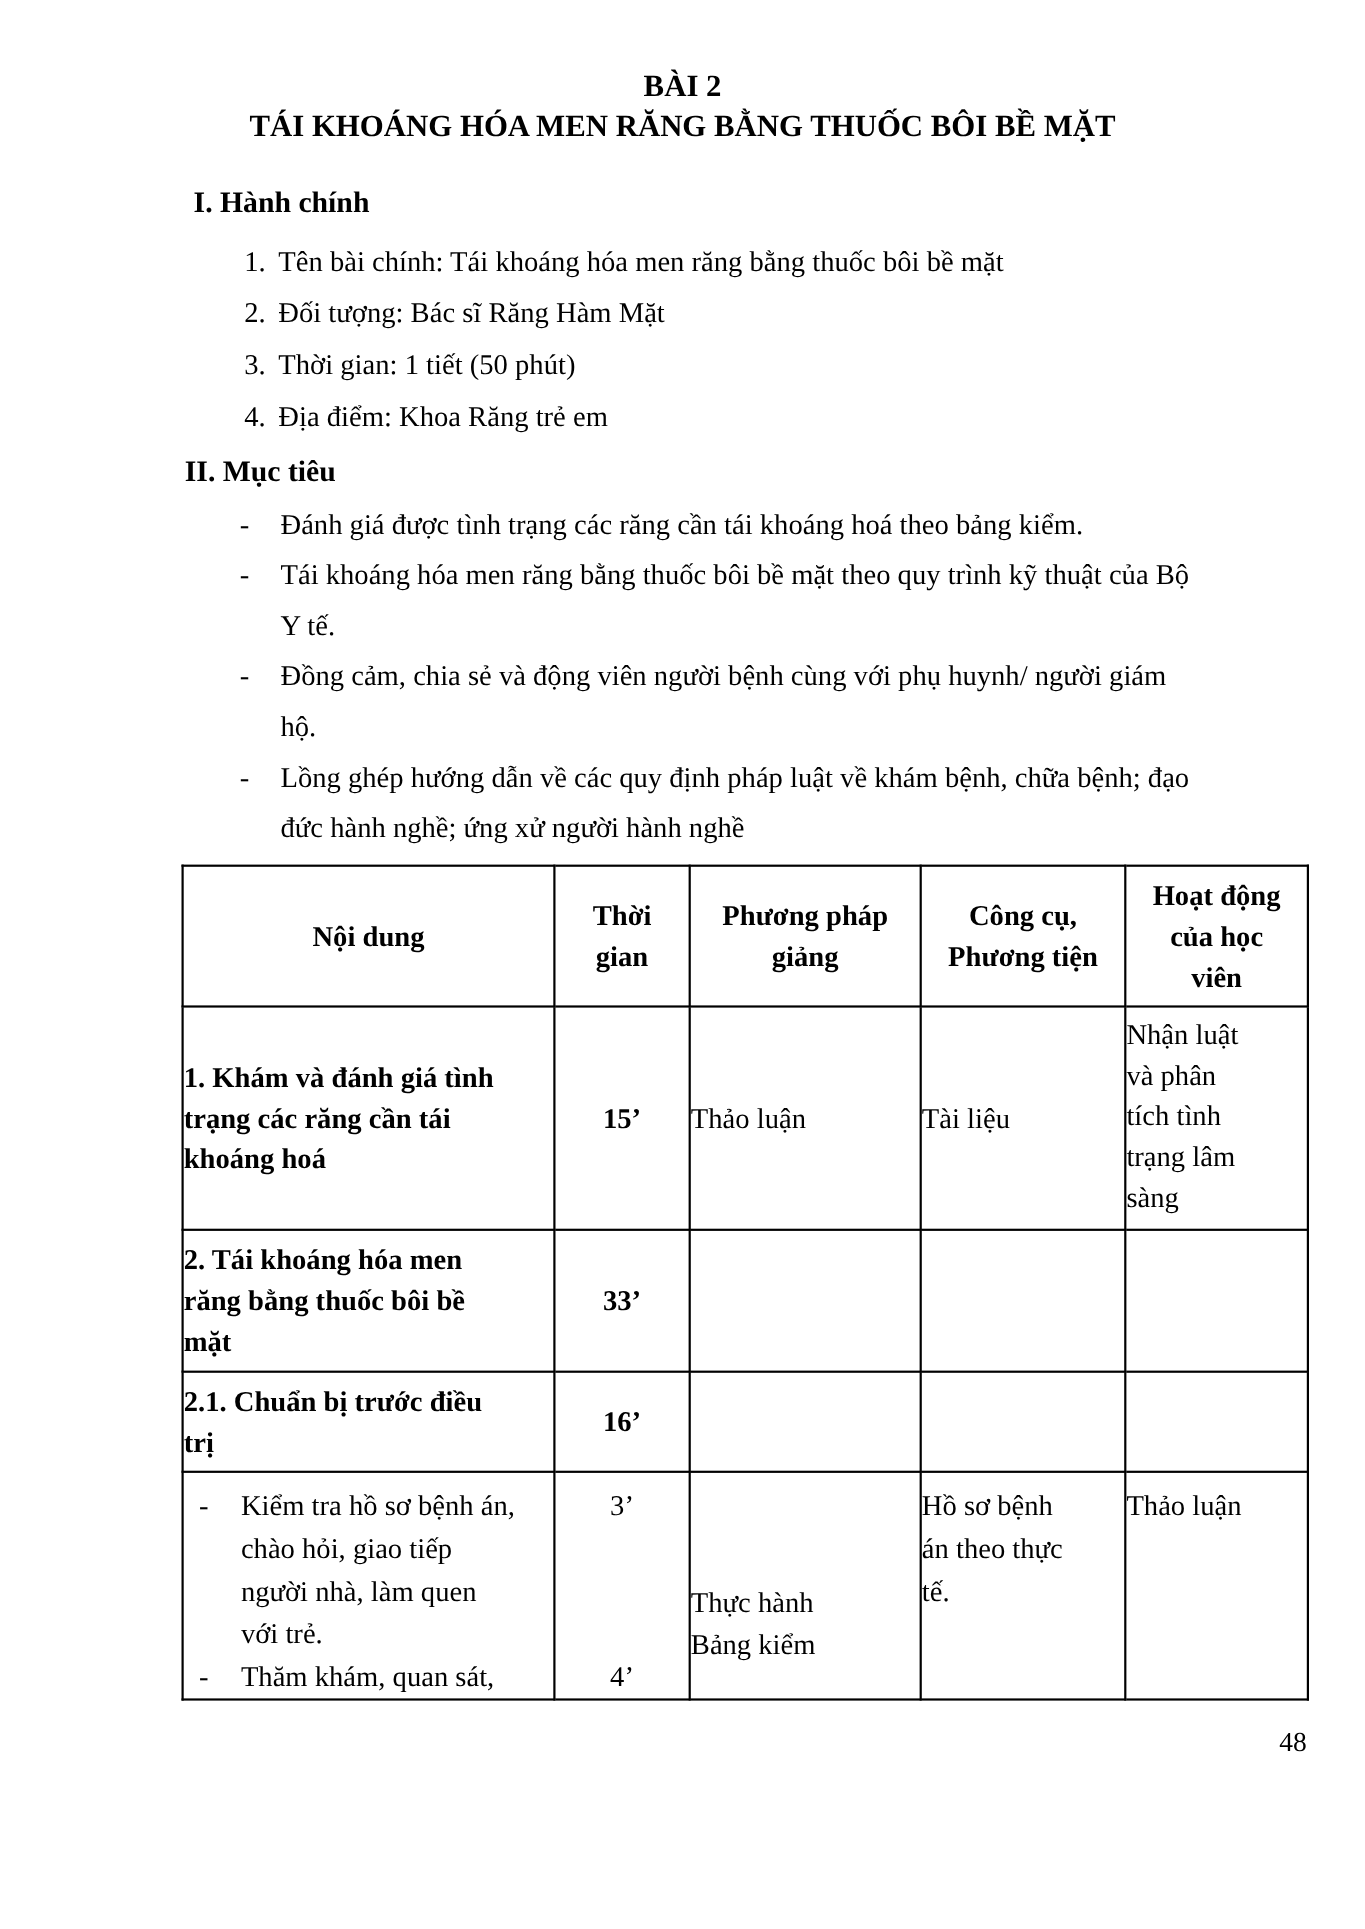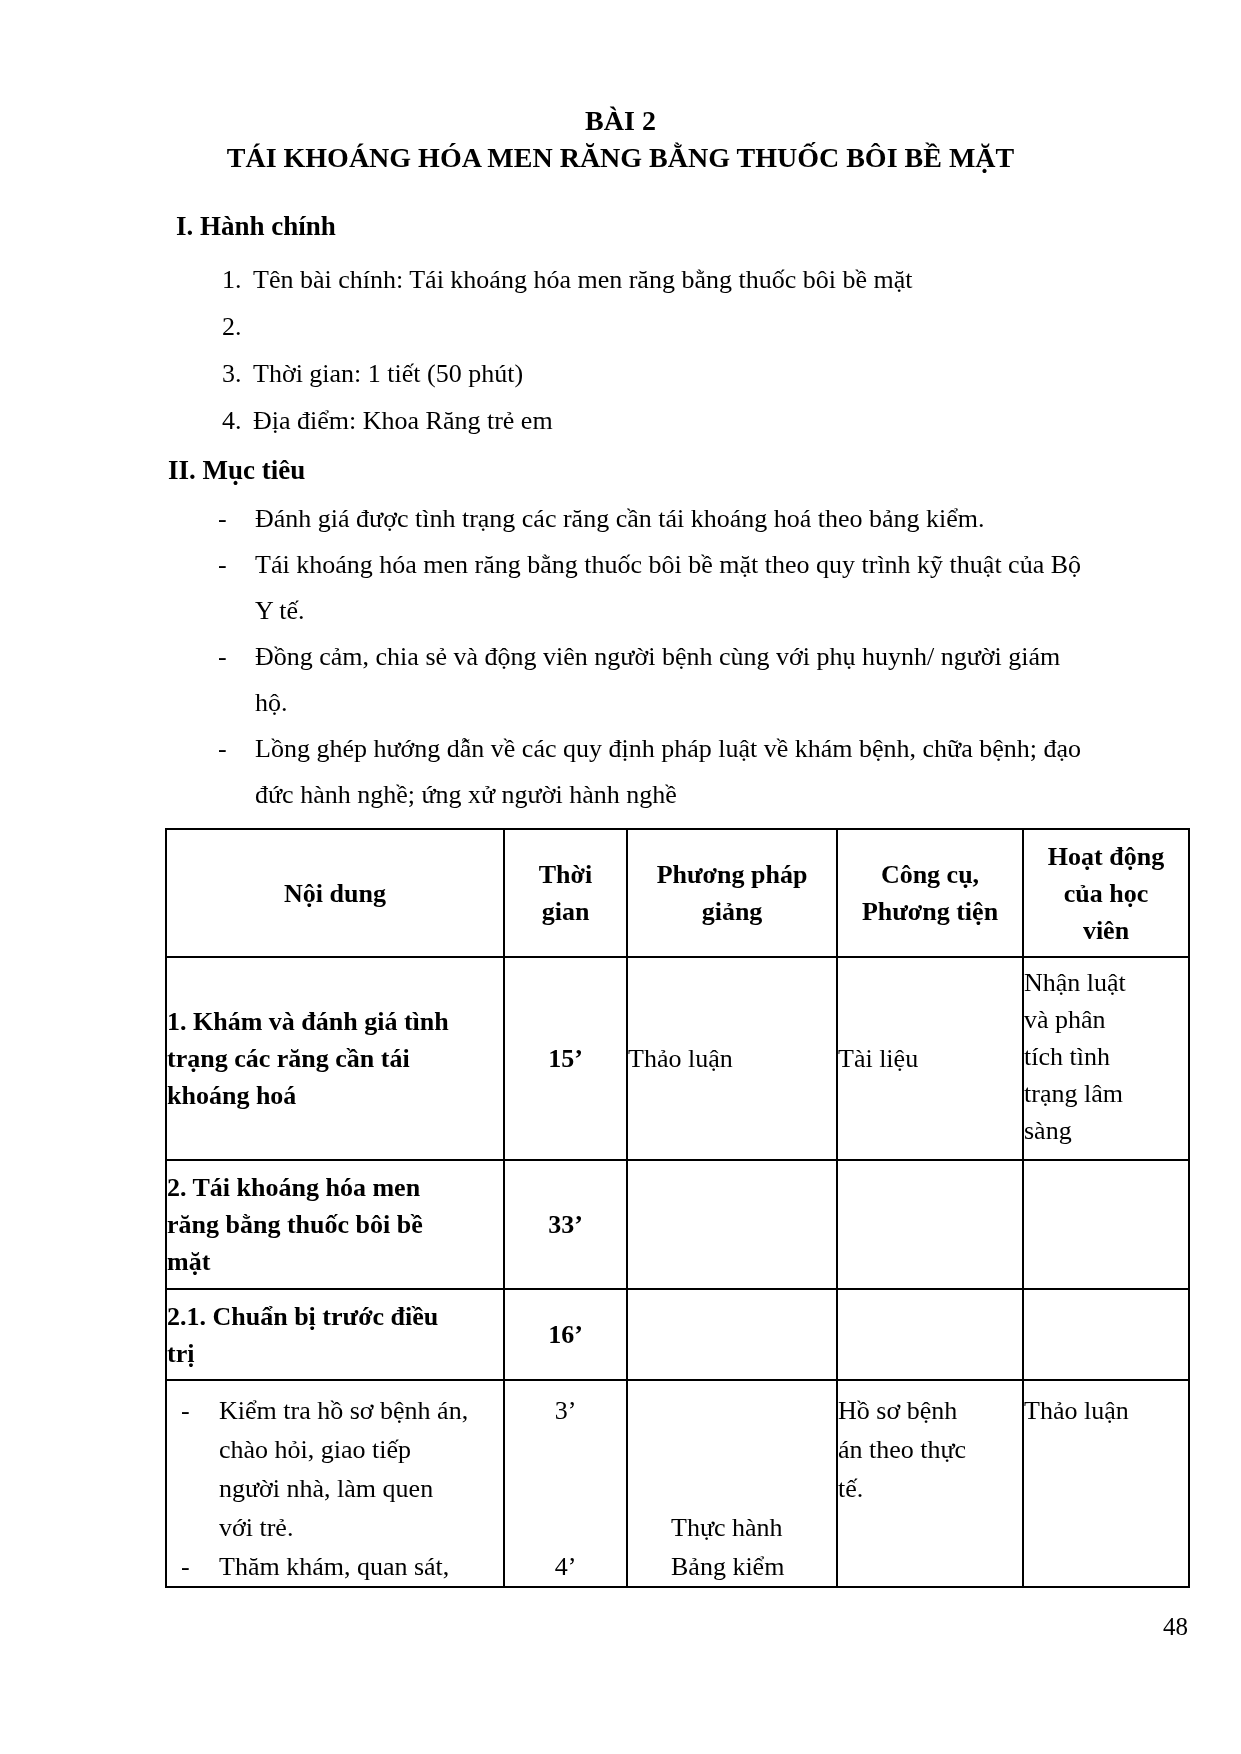--- a/index.html
+++ b/index.html
@@ -8,21 +8,21 @@
     width:1241px; height:1754px;
     background:#ffffff;
     color:#000000;
     font-family:"Liberation Serif", serif;
     font-size:26px;
     overflow:hidden;
   }
   [data-bind] { white-space:pre-line; }
 
   .title-block {
-    padding-top:102px;
+    padding-top:60px;
     text-align:center;
     font-weight:bold;
     font-size:28px;
     line-height:37px;
   }
 
   .sec-h { font-weight:bold; font-size:27px; line-height:32px; }
   .h-admin { margin:34px 0 0 176px; }
   .h-obj   { margin:10px 0 0 168px; }
   .h-proc  { margin:6px 0 0 158px; }
@@ -67,21 +67,21 @@
 
   tr.row1 td.top { vertical-align:top; padding-top:6px; }
 
   tr.row4 td { vertical-align:top; padding-top:10px; line-height:39px; }
   tr.row4 td.c1 { padding-left:0; padding-right:4px; }
   .t-bullet { display:flex; padding-left:14px; }
   .t-dash { width:38px; flex:none; }
   .t-btxt { flex:1; }
   td.r4time .tv { line-height:39px; }
   td.r4time .tv2 { margin-top:117px; }
-  .method4 { margin-top:117px;padding-left:43px; }
+  .method4 { margin-top:88px; }
 
   .pageno {
     width:1023px;
     margin:24px 0 0 165px;
     text-align:right;
     font-size:25px;
     line-height:30px;
   }
 </style>
 </head>
@@ -96,20 +96,21 @@
 
   <div class="sec-h h-admin" data-bind="admin.heading">I. Hành chính</div>
 
   <div class="num-list">
     <div class="num-item">
       <span class="num" data-bind="admin.items.0.num">1.</span>
       <span class="txt" data-bind="admin.items.0.text">Tên bài chính: Tái khoáng hóa men răng bằng thuốc bôi bề mặt</span>
     </div>
     <div class="num-item">
       <span class="num" data-bind="admin.items.1.num">2.</span>
+      <span class="txt" data-bind="admin.items.1.text">Đối tượng: Bác sĩ Răng Hàm Mặt</span>
     </div>
     <div class="num-item">
       <span class="num" data-bind="admin.items.2.num">3.</span>
       <span class="txt" data-bind="admin.items.2.text">Thời gian: 1 tiết (50 phút)</span>
     </div>
     <div class="num-item">
       <span class="num" data-bind="admin.items.3.num">4.</span>
       <span class="txt" data-bind="admin.items.3.text">Địa điểm: Khoa Răng trẻ em</span>
     </div>
   </div>

